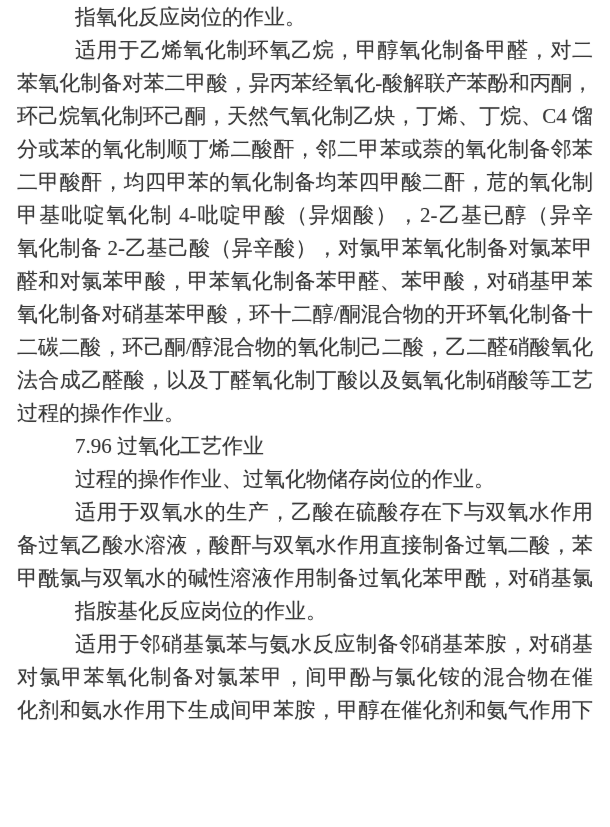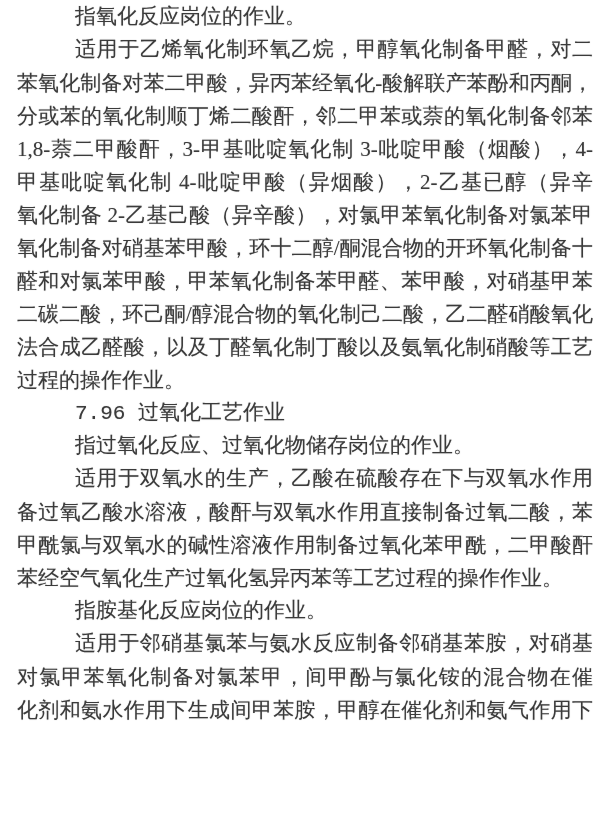--- a/index.html
+++ b/index.html
@@ -32,44 +32,43 @@
     text-shadow: 0 0 1px rgba(80, 80, 80, 0.45);
   }
   
   .line.j {
     text-align: justify;
     text-align-last: justify;
   }
   
   .line.indent {
     padding-left: 58px;
-    font-family: Liberation Mono, monospace;
   }
 </style>
 </head>
 <body>
 
 <div class="page">
   <div class="text-column">
       <div class="line indent">指氧化反应岗位的作业。</div>
       <div class="line j indent">适用于乙烯氧化制环氧乙烷，甲醇氧化制备甲醛，对二甲</div>
       <div class="line j">苯氧化制备对苯二甲酸，异丙苯经氧化-酸解联产苯酚和丙酮，</div>
+      <div class="line j">环己烷氧化制环己酮，天然气氧化制乙炔，丁烯、丁烷、C4 馏</div>
       <div class="line j">分或苯的氧化制顺丁烯二酸酐，邻二甲苯或萘的氧化制备邻苯</div>
-      <div class="line j">1,8-萘二甲酸酐，3-甲基吡啶氧化制 3-吡啶甲酸（烟酸），4-</div>
+      <div class="line j">二甲酸酐，均四甲苯的氧化制备均苯四甲酸二酐，苊的氧化制</div>
       <div class="line j">甲基吡啶氧化制 4-吡啶甲酸（异烟酸），2-乙基已醇（异辛醇）</div>
       <div class="line j">氧化制备 2-乙基己酸（异辛酸），对氯甲苯氧化制备对氯苯甲</div>
+      <div class="line j">醛和对氯苯甲酸，甲苯氧化制备苯甲醛、苯甲酸，对硝基甲苯</div>
       <div class="line j">氧化制备对硝基苯甲酸，环十二醇/酮混合物的开环氧化制备十</div>
-      <div class="line j">醛和对氯苯甲酸，甲苯氧化制备苯甲醛、苯甲酸，对硝基甲苯</div>
       <div class="line j">二碳二酸，环己酮/醇混合物的氧化制己二酸，乙二醛硝酸氧化</div>
       <div class="line j">法合成乙醛酸，以及丁醛氧化制丁酸以及氨氧化制硝酸等工艺</div>
       <div class="line">过程的操作作业。</div>
       <div class="line indent">7.96 过氧化工艺作业</div>
-      <div class="line indent">指过氧化反应、过氧化物储存岗位的作业。</div>
+      <div class="line indent">过程的操作作业、过氧化物储存岗位的作业。</div>
       <div class="line j indent">适用于双氧水的生产，乙酸在硫酸存在下与双氧水作用制</div>
       <div class="line j">备过氧乙酸水溶液，酸酐与双氧水作用直接制备过氧二酸，苯</div>
-      <div class="line j">甲酰氯与双氧水的碱性溶液作用制备过氧化苯甲酰，二甲酸酐</div>
-      <div class="line">苯经空气氧化生产过氧化氢异丙苯等工艺过程的操作作业。</div>
+      <div class="line j">甲酰氯与双氧水的碱性溶液作用制备过氧化苯甲酰，对硝基氯</div>
       <div class="line indent">指胺基化反应岗位的作业。</div>
       <div class="line j indent">适用于邻硝基氯苯与氨水反应制备邻硝基苯胺，对硝基氯</div>
       <div class="line j">对氯甲苯氧化制备对氯苯甲，间甲酚与氯化铵的混合物在催</div>
       <div class="line j">化剂和氨水作用下生成间甲苯胺，甲醇在催化剂和氨气作用下</div>
     </div>
 </div>
 
 </body></html>

